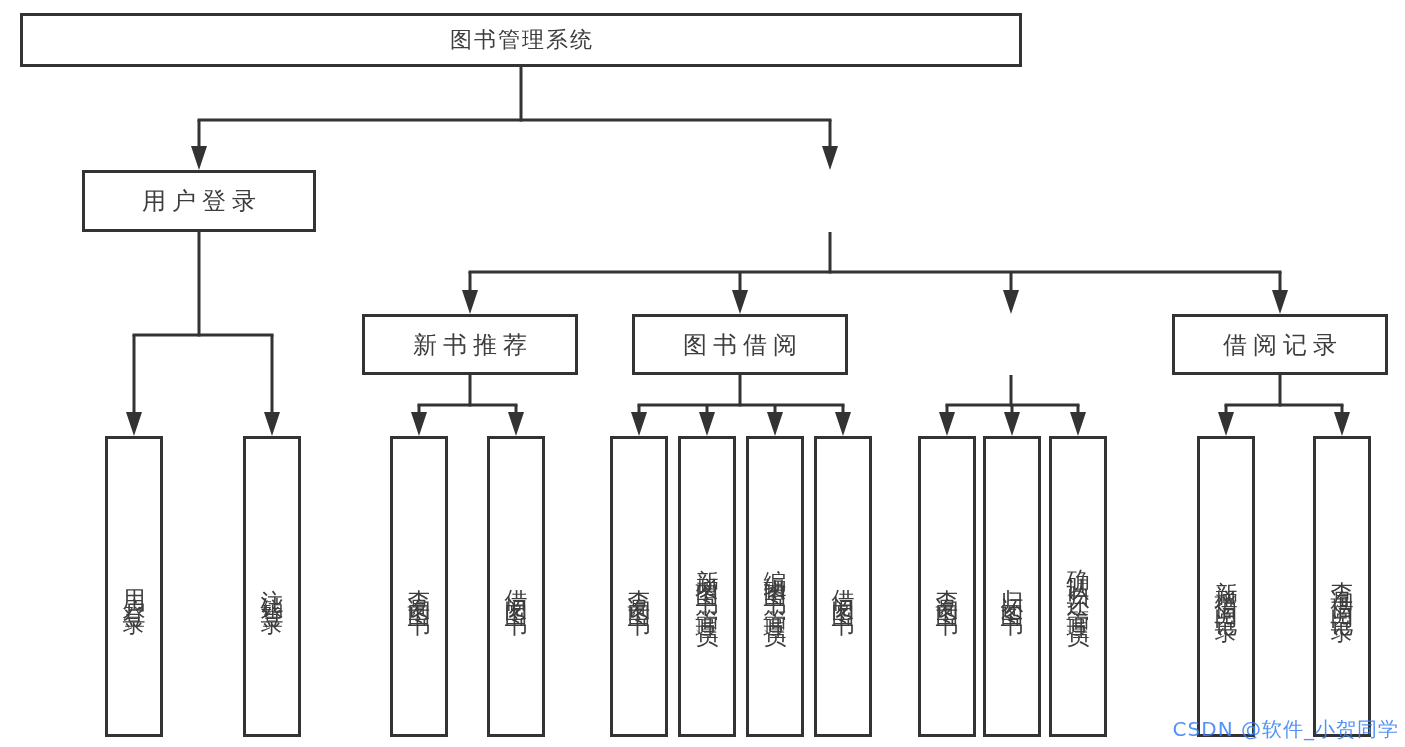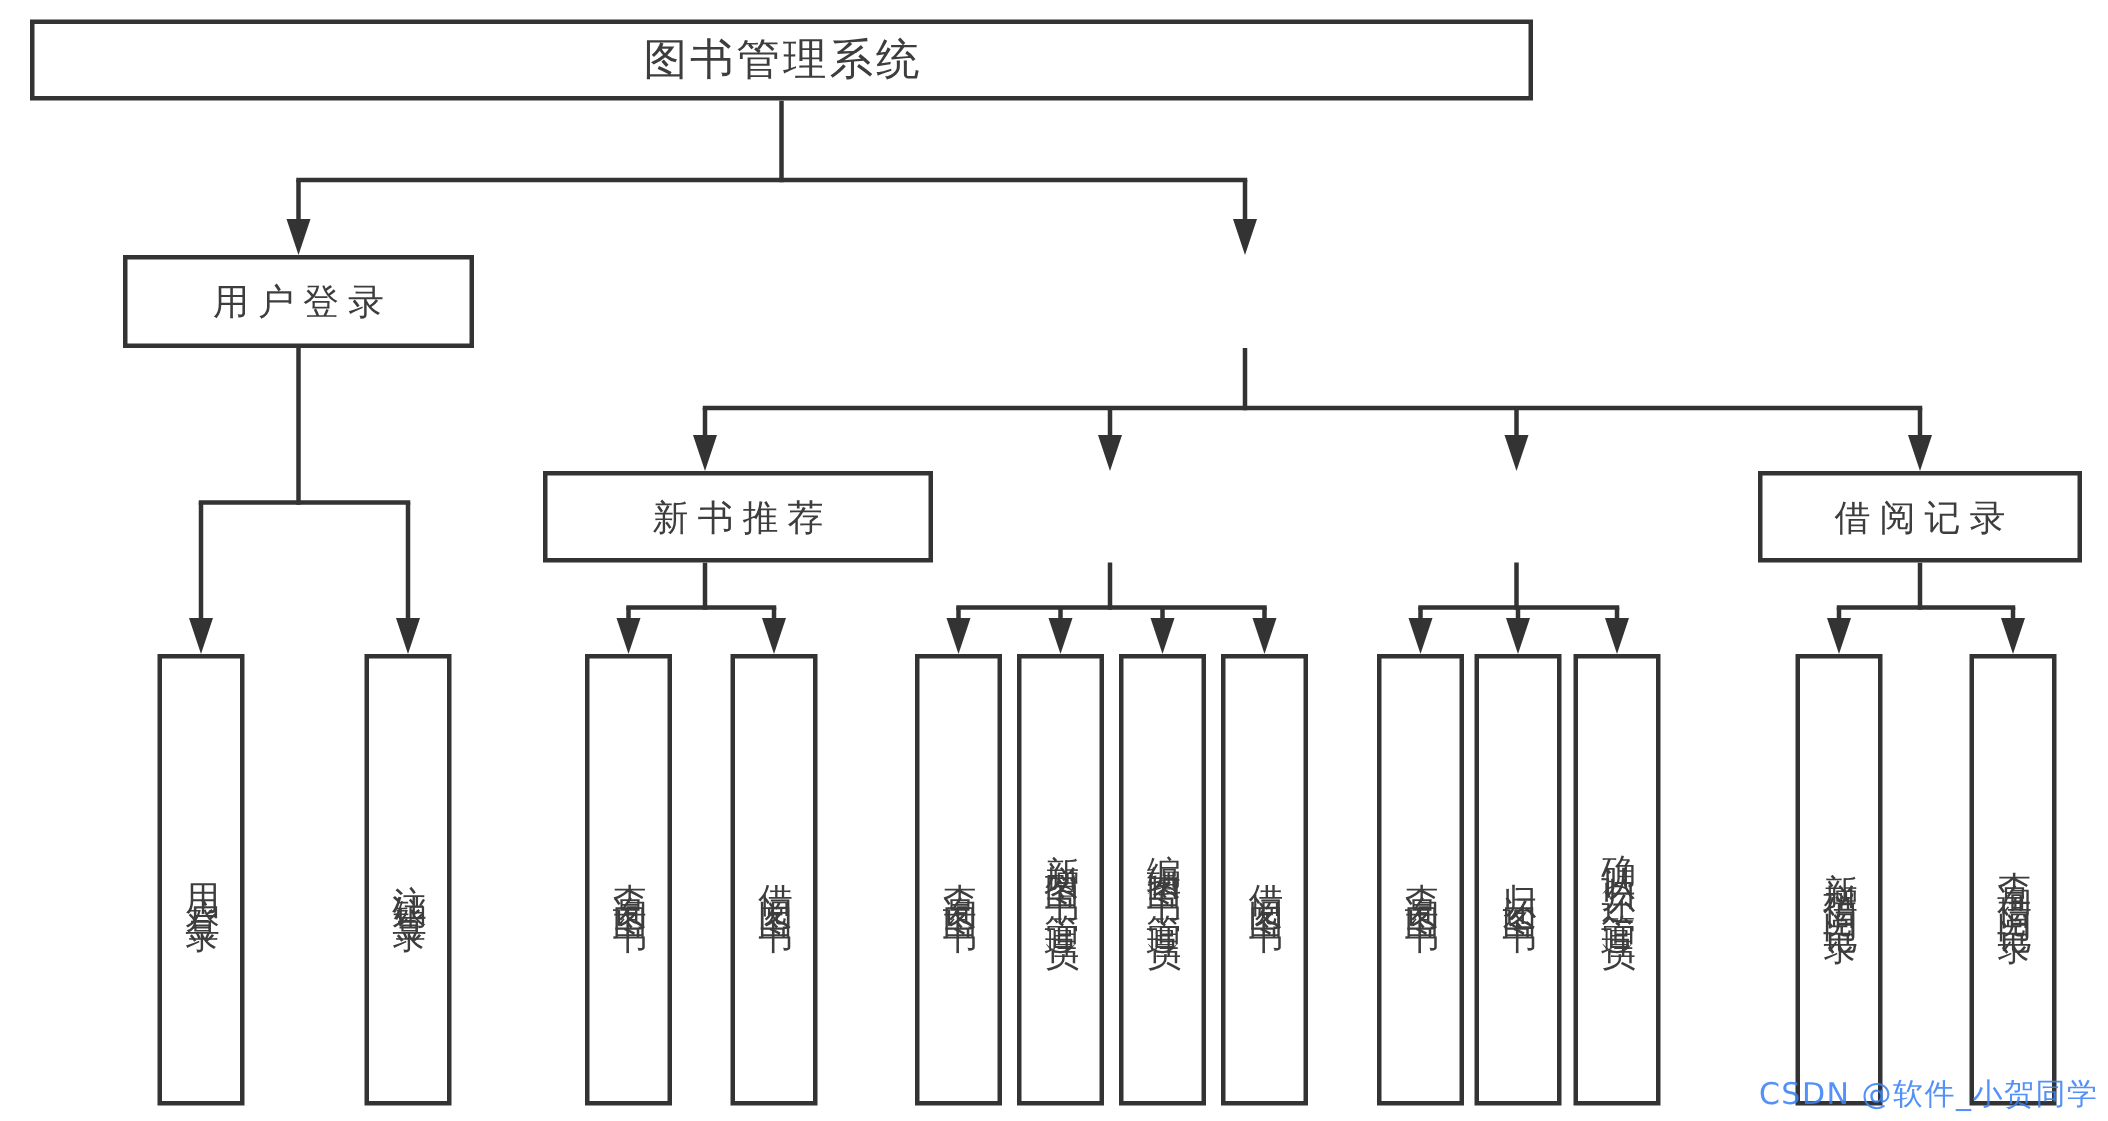--- a/index.html
+++ b/index.html
@@ -26,21 +26,21 @@
     align-items: center;
     justify-content: center;
   }
   .hbox .label {
     color: #3d3d3d;
     font-size: 24px;
     letter-spacing: 6px;
     text-indent: 6px;
     white-space: nowrap;
   }
-  .hbox.root .label { font-size: 29px; letter-spacing: 2px; text-indent: 2px; }
+  .hbox.root .label { font-size: 22px; letter-spacing: 2px; text-indent: 2px; }
   .vbox { top: 436px; width: 58px; height: 301px; }
   .vbox .vlabel {
     writing-mode: vertical-rl;
     text-orientation: mixed;
     color: #3d3d3d;
     font-size: 23px;
     letter-spacing: 8px;
     line-height: 1;
     white-space: nowrap;
   }
@@ -131,22 +131,25 @@
   </svg>
 
   <div class="box hbox root" style="left:20px;top:13px;width:1002px;height:54px">
     <span class="label">图书管理系统</span>
   </div>
 
   <div class="box hbox" style="left:82px;top:170px;width:234px;height:62px">
     <span class="label">用户登录</span>
   </div>
 
-  <div class="box hbox" style="left:362px;top:314px;width:260px;height:61px">
+  <div class="box hbox" style="left:362px;top:314px;width:216px;height:61px">
     <span class="label">新书推荐</span>
+  </div>
+  <div class="box hbox" style="left:632px;top:314px;width:216px;height:61px">
+    <span class="label">图书借阅</span>
   </div>
   <div class="box hbox" style="left:1172px;top:314px;width:216px;height:61px">
     <span class="label">借阅记录</span>
   </div>
 
   <div class="box vbox" style="left:105px">
     <span class="vlabel">用户登录</span>
   </div>
   <div class="box vbox" style="left:243px">
     <span class="vlabel">注销登录</span>

